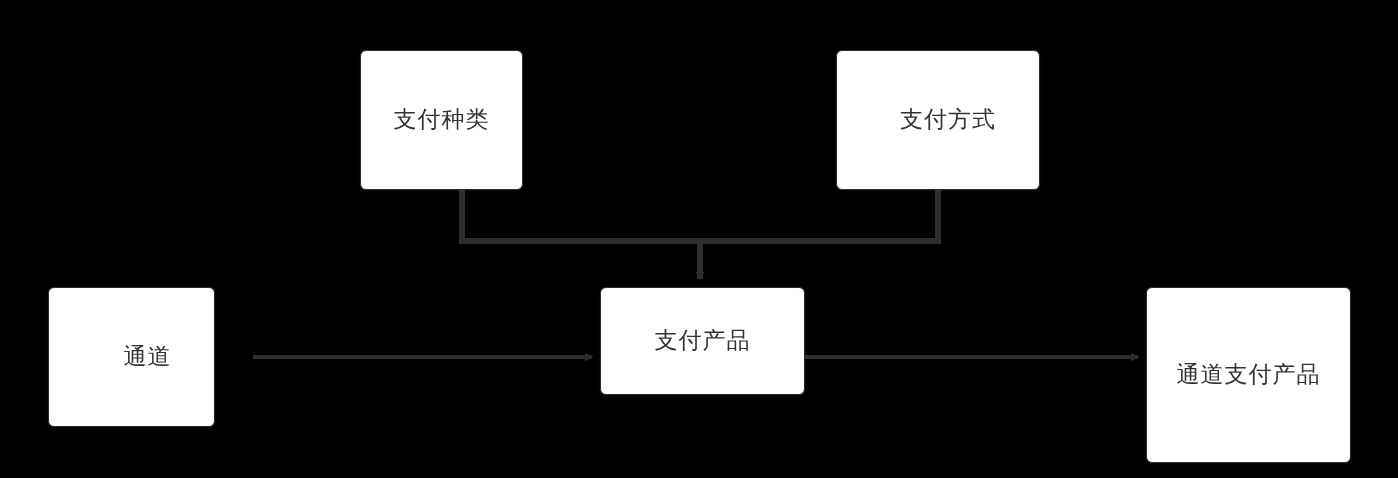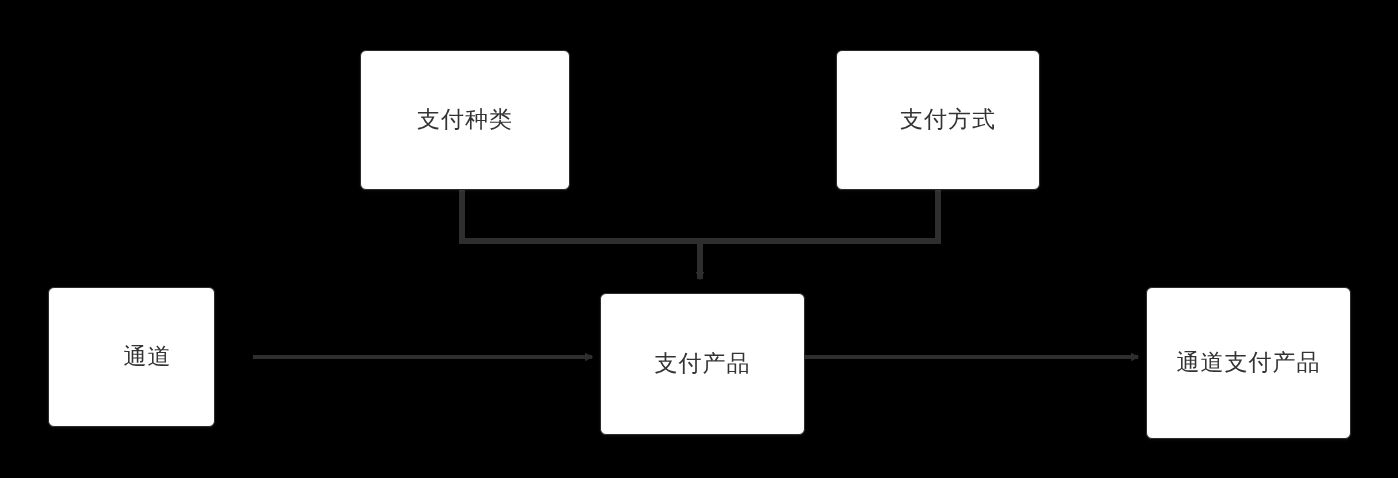--- a/index.html
+++ b/index.html
@@ -69,33 +69,33 @@
 
     <g>
       <polyline points="938,190 938,241 700,241" fill="none" stroke="#2e2e2e" stroke-width="6"></polyline>
     </g>
 
     <g>
       <line x1="700" y1="241" x2="700" y2="279" stroke="#2e2e2e" stroke-width="6" marker-end="url(#arrowhead)"></line>
     </g>
   </svg>
 
-  <div class="node" style="left:360px; top:50px; width:210px; height:140px;">
+  <div class="node" style="left:360px; top:50px; width:163px; height:140px;">
     <span class="node-label">支付种类</span>
   </div>
 
   <div class="node" style="left:836px; top:50px; width:204px; height:140px;padding-left:20px;">
     <span class="node-label">支付方式</span>
   </div>
 
   <div class="node" style="left:48px; top:287px; width:167px; height:140px;padding-left:32px;">
     <span class="node-label">通道</span>
   </div>
 
-  <div class="node" style="left:600px; top:293px; width:205px; height:142px;">
+  <div class="node" style="left:600px; top:287px; width:205px; height:108px;">
     <span class="node-label">支付产品</span>
   </div>
 
-  <div class="node" style="left:1146px; top:287px; width:205px; height:152px;">
+  <div class="node" style="left:1146px; top:287px; width:205px; height:176px;">
     <span class="node-label">通道支付产品</span>
   </div>
 
 </div>
 
 </body></html>

